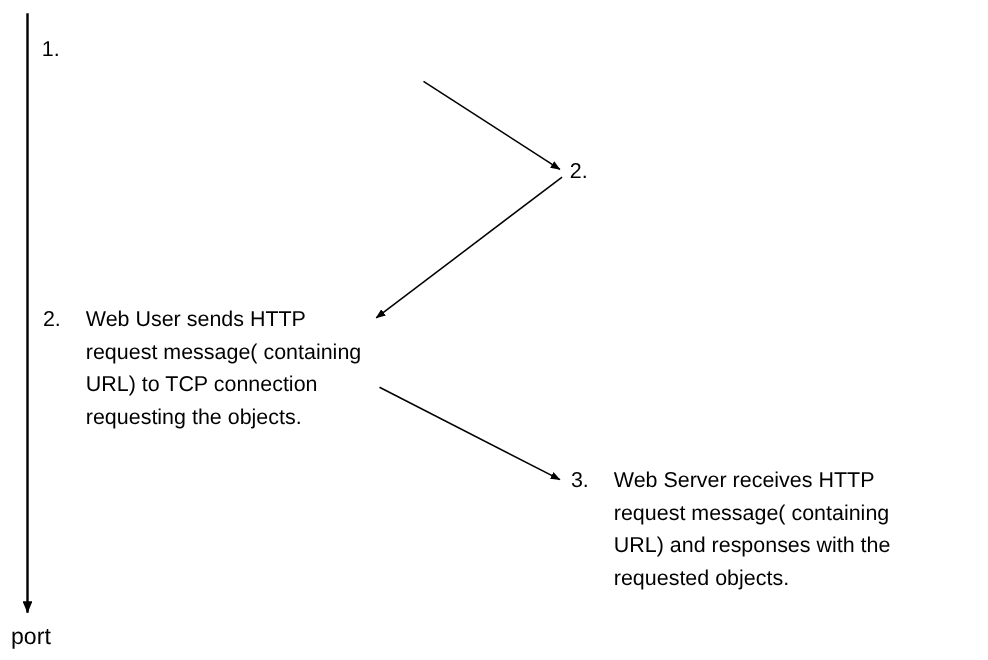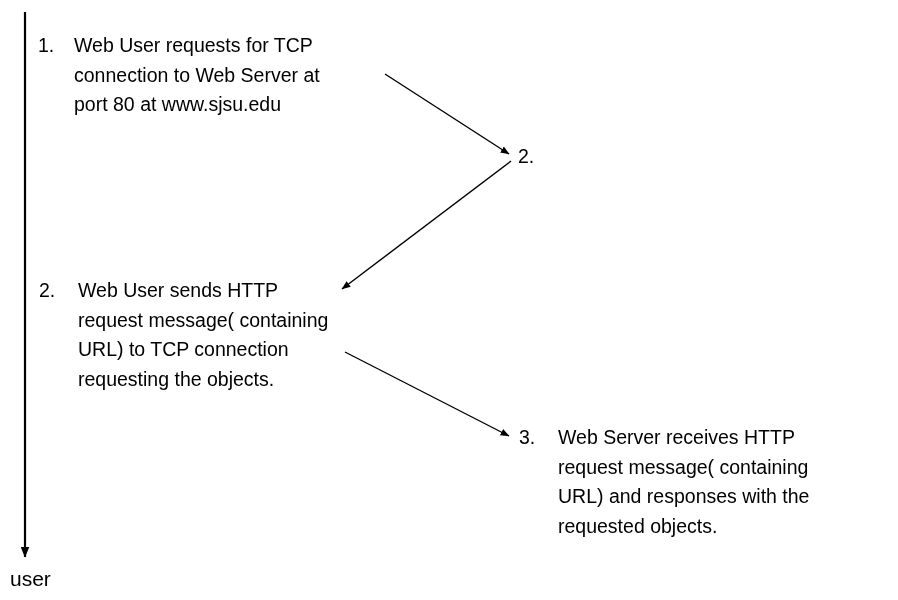--- a/index.html
+++ b/index.html
@@ -80,23 +80,20 @@
 
     <line x1="385" y1="74" x2="509" y2="154" stroke="#000000" stroke-width="1.4" marker-end="url(#head-sm)"></line>
 
     <line x1="511" y1="161" x2="342" y2="289" stroke="#000000" stroke-width="1.4" marker-end="url(#head-sm)"></line>
 
     <line x1="345" y1="352" x2="509" y2="436" stroke="#000000" stroke-width="1.4" marker-end="url(#head-sm)"></line>
   </svg>
 
   <div class="step-block" id="block-1">
     <span class="step-number">1.</span>
-    <span class="step-text">Web User requests for TCP
-connection to Web Server at
-port 80 at www.sjsu.edu</span>
   </div>
 
   <div class="step-block" id="block-2">
     <span class="step-number">2.</span>
   </div>
 
   <div class="step-block" id="block-3">
     <span class="step-number">2.</span>
     <span class="step-text">Web User sends HTTP
 request message( containing
@@ -105,15 +102,15 @@
   </div>
 
   <div class="step-block" id="block-4">
     <span class="step-number">3.</span>
     <span class="step-text">Web Server receives HTTP
 request message( containing
 URL) and responses with the
 requested objects.</span>
   </div>
 
-  <div id="time-label">user</div>
+  <div id="time-label">port</div>
 
 </div>
 
 </body></html>

